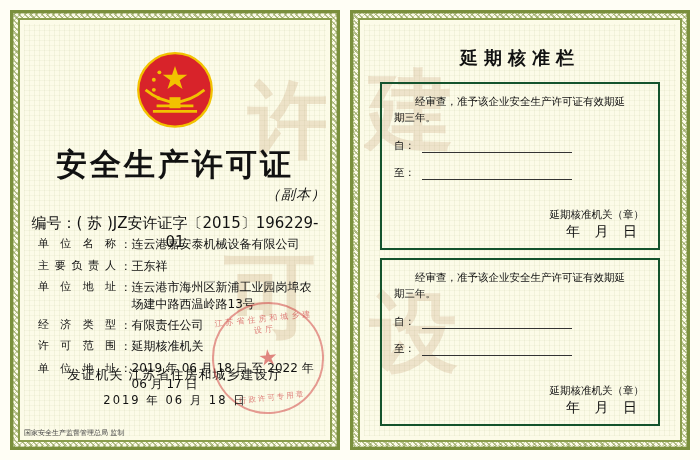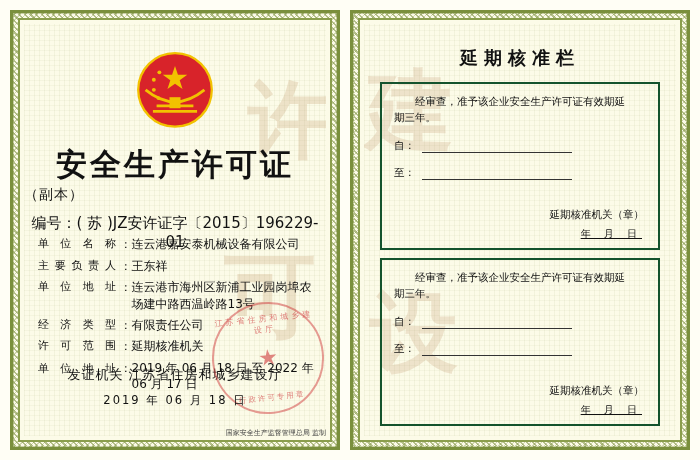--- a/index.html
+++ b/index.html
@@ -99,24 +99,25 @@
     font-family: "DejaVu Sans", "Liberation Sans", sans-serif;
     font-size: 31px;
     font-weight: bold;
     letter-spacing: 3px;
     color: #111;
   }
   .title-sub {
     position: absolute;
     top: 162px;
     width: 100%;
-    text-align: left;
+    text-align: right;
     font-size: 14px;
     color: #111;
     letter-spacing: 1px;
+    font-style: italic;
   }
   .cert-no {
     position: absolute;
     top: 190px;
     width: 100%;
     text-align: center;
     font-size: 15px;
     color: #111;
   }
   .fields {
@@ -177,21 +178,21 @@
     text-align: center;
     font-size: 11.5px;
     color: #111;
     letter-spacing: 2px;
   }
   .footer-note {
     position: absolute;
     bottom: -2px;
     left: 0;
     width: 100%;
-    text-align: right;
+    text-align: left;
     font-size: 7px;
     color: #444;
   }
 
   
   .seal {
     position: absolute;
     left: 188px;
     bottom: 22px;
     width: 108px;
@@ -285,24 +286,23 @@
     position: absolute;
     right: 14px;
     bottom: 26px;
     font-size: 10.5px;
     color: #111;
   }
   .ext-date {
     position: absolute;
     right: 16px;
     bottom: 7px;
-    font-size: 10px;
+    font-size: 14px;
     color: #111;
     letter-spacing: 5px;
-    text-decoration: underline;
   }
   .wm-right {
     position: absolute;
     color: rgba(196, 160, 120, .26);
     font-size: 88px;
     font-weight: bold;
     pointer-events: none;
     user-select: none;
   }
   .wmr1 { left: 2px; top: 28px; }

